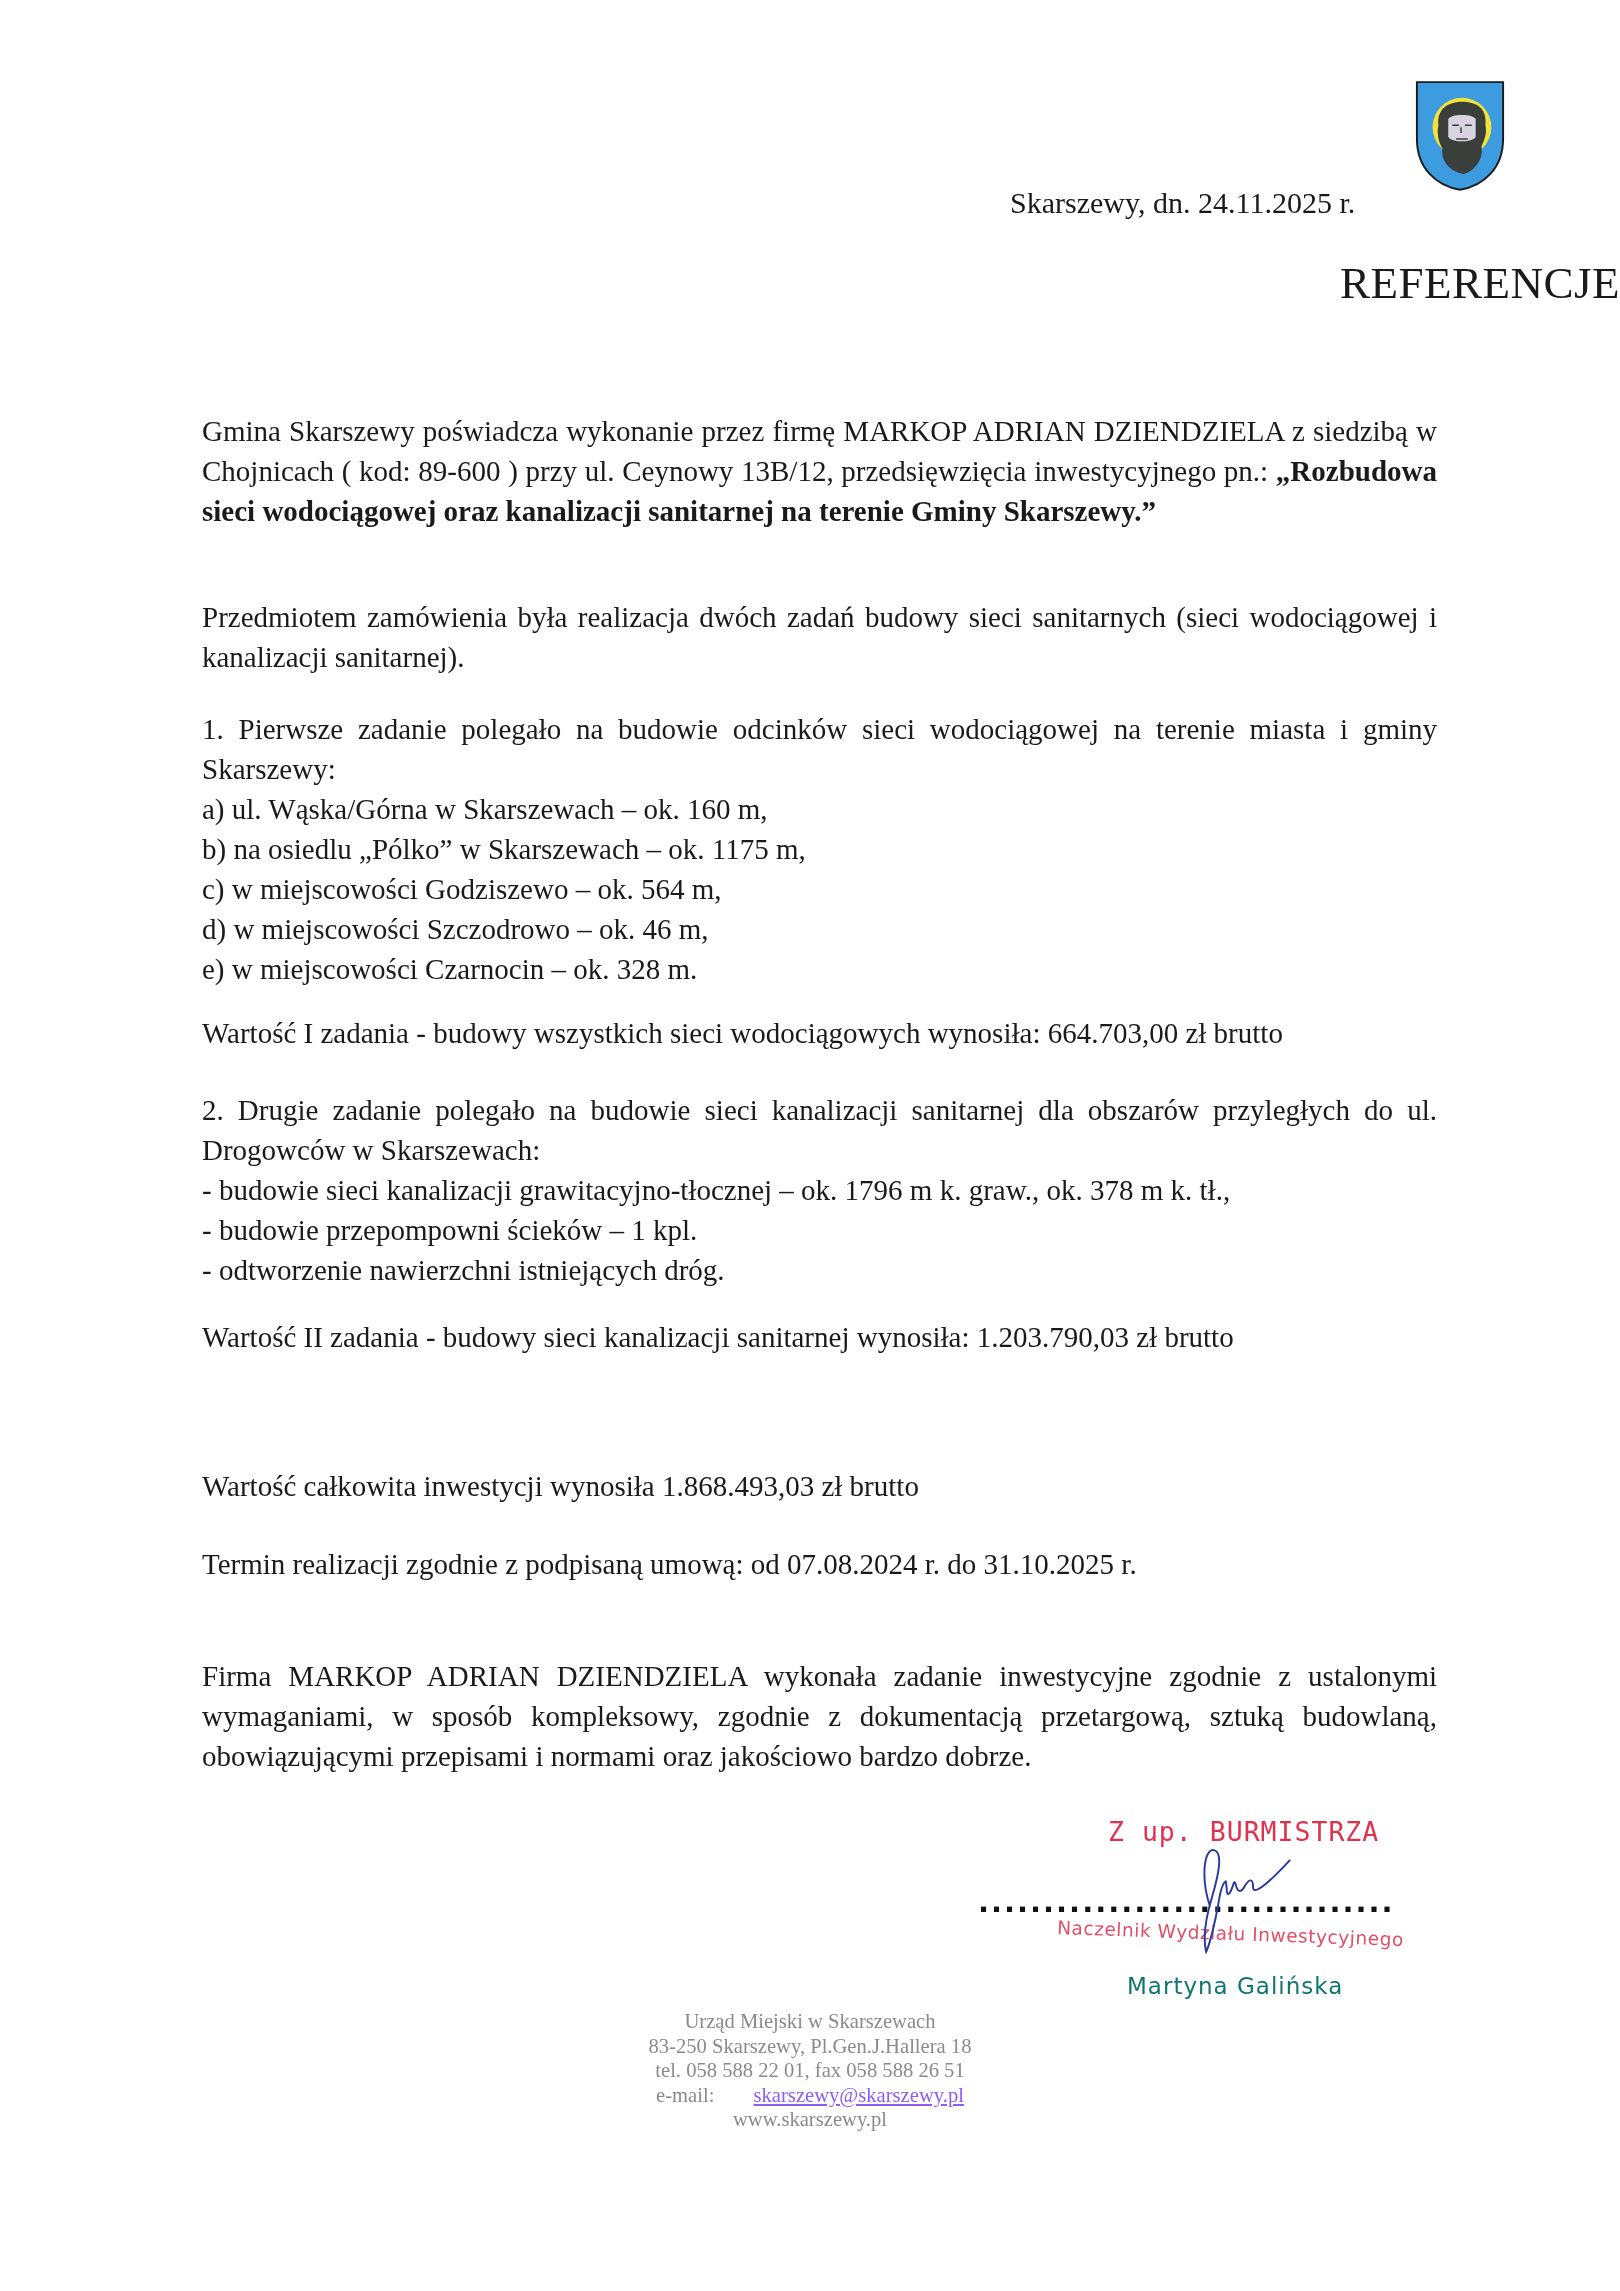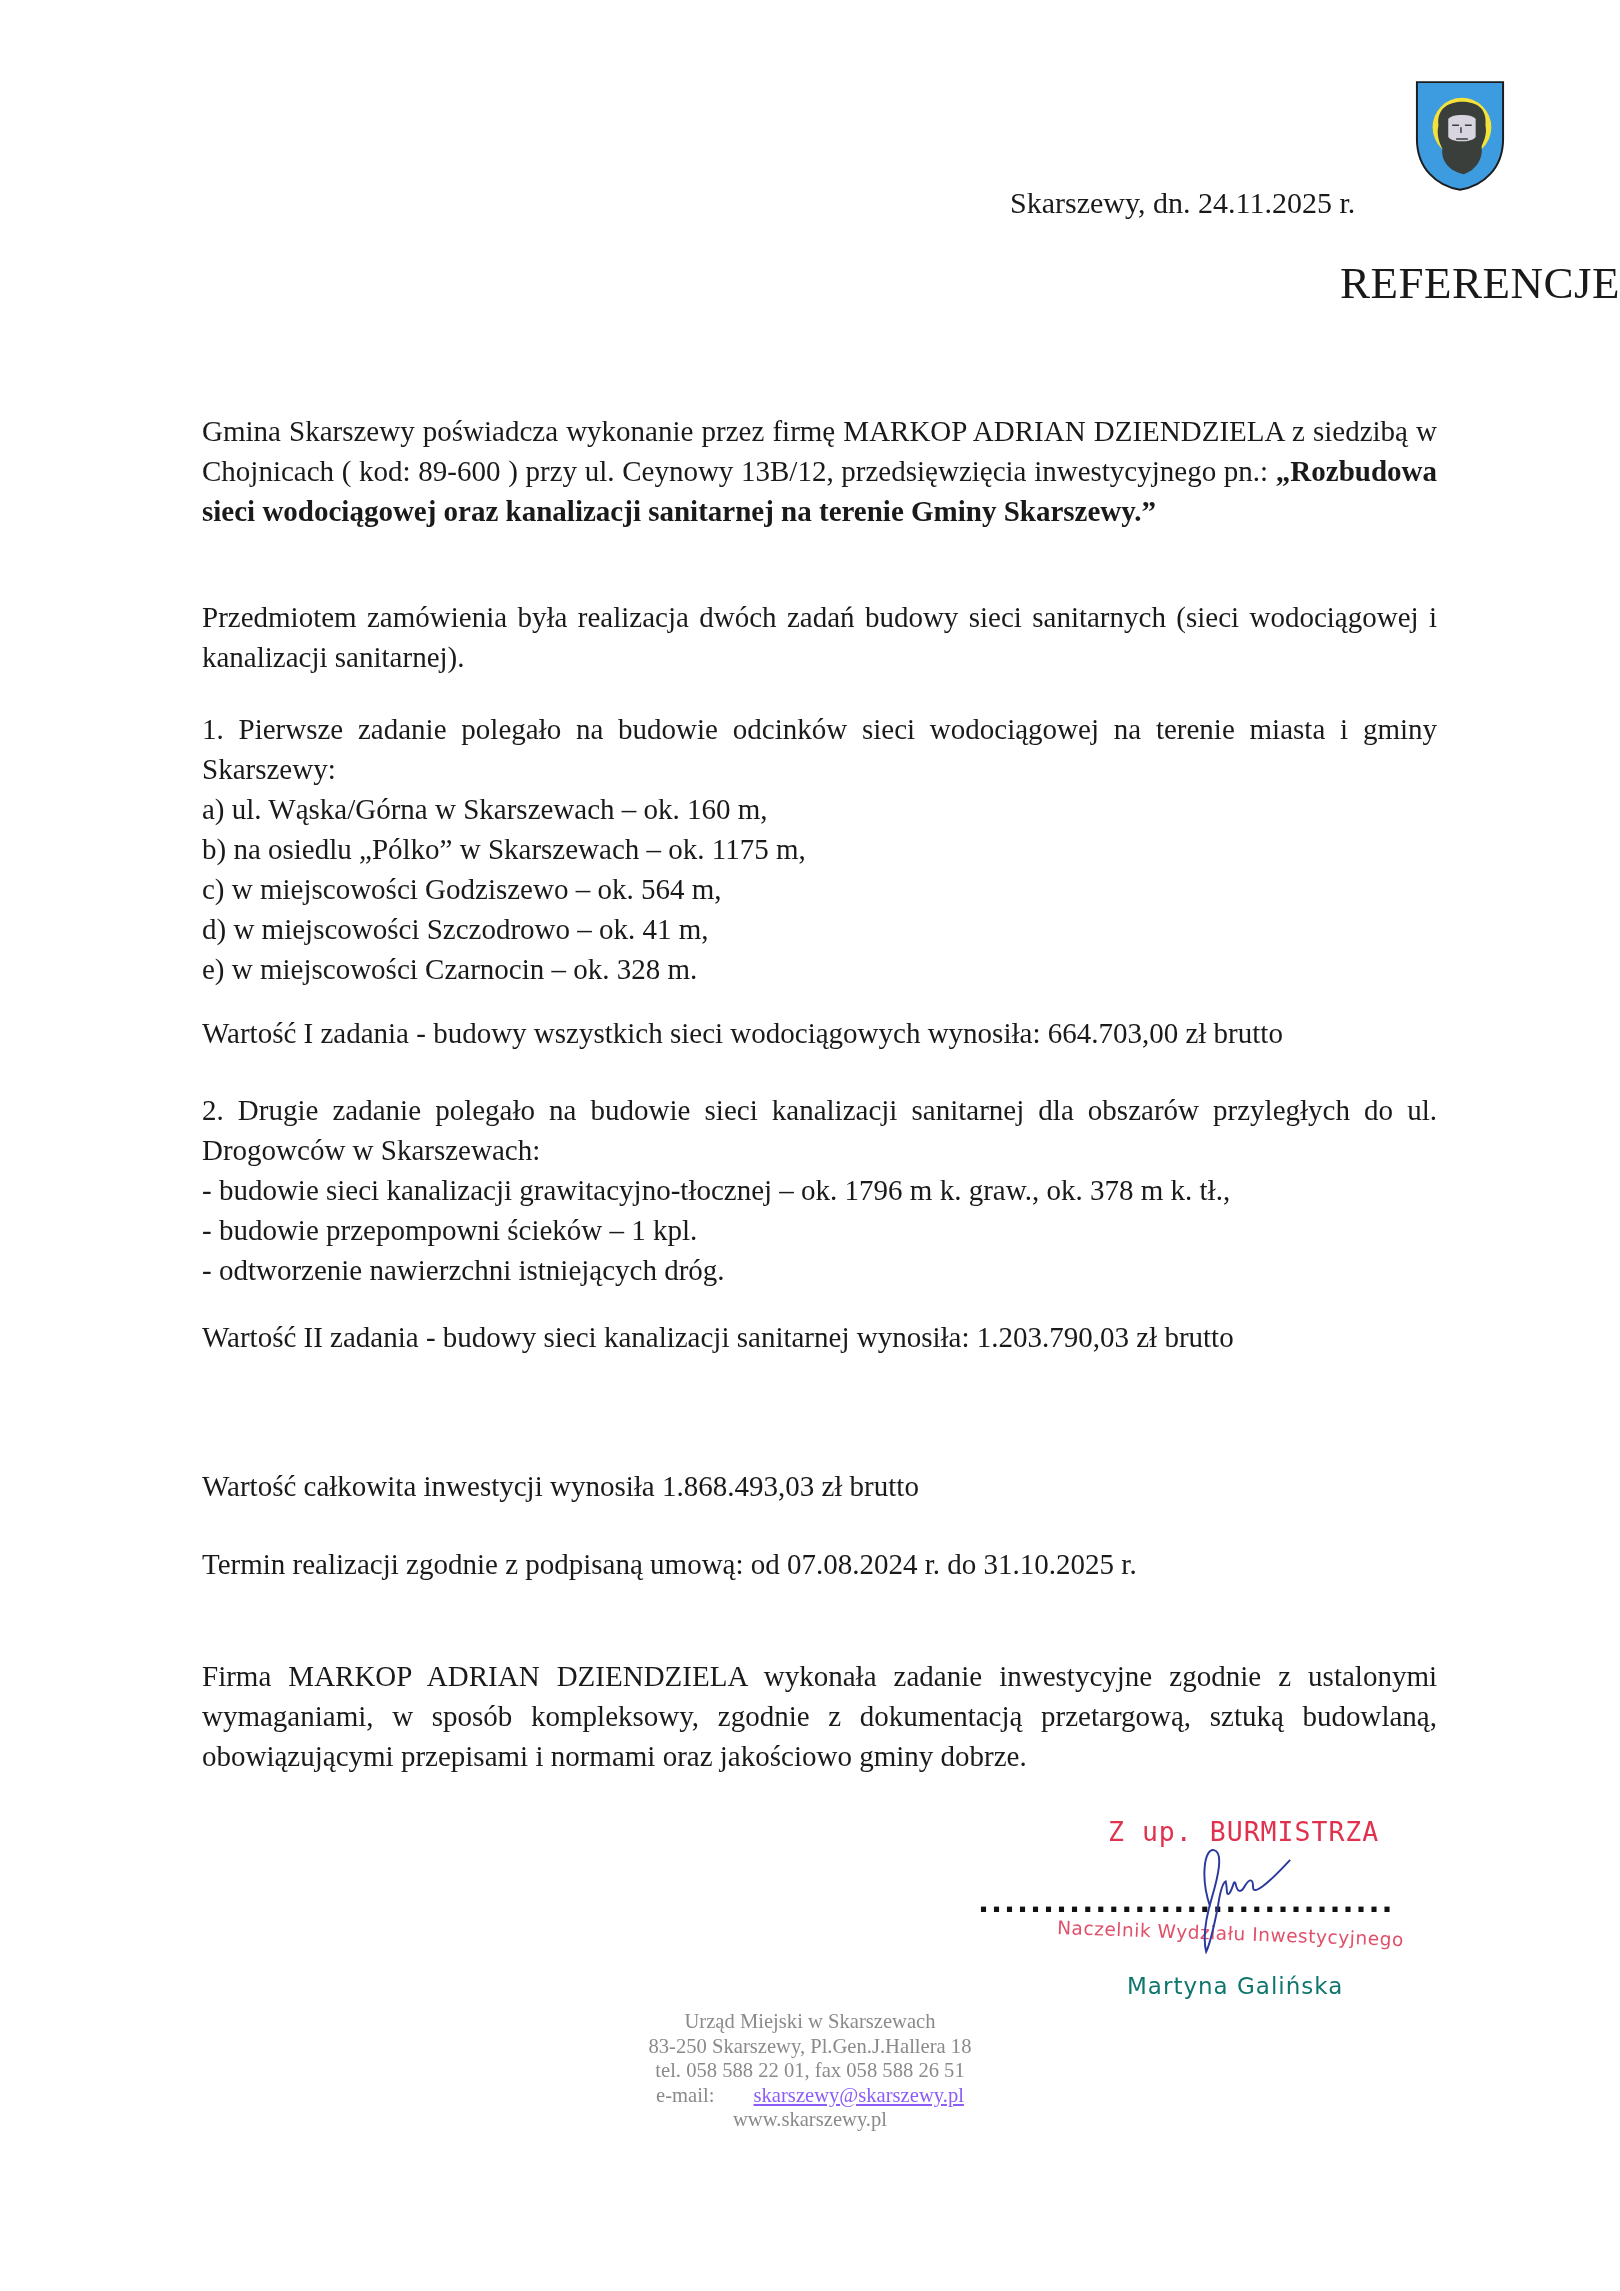--- a/index.html
+++ b/index.html
@@ -54,40 +54,40 @@
   <span>Gmina Skarszewy poświadcza wykonanie przez firmę MARKOP ADRIAN DZIENDZIELA z siedzibą w Chojnicach ( kod: 89-600 ) przy ul. Ceynowy 13B/12, przedsięwzięcia inwestycyjnego pn.: </span><span class="bold">„Rozbudowa sieci wodociągowej oraz kanalizacji sanitarnej na terenie Gminy Skarszewy.”</span>
 </div>
 
 <div class="body p2 justify">Przedmiotem zamówienia była realizacja dwóch zadań budowy sieci sanitarnych (sieci wodociągowej i kanalizacji sanitarnej).</div>
 
 <div class="body p3">
   <div class="justify">1. Pierwsze zadanie polegało na budowie odcinków sieci wodociągowej na terenie miasta i gminy Skarszewy:</div>
   <div>a) ul. Wąska/Górna w Skarszewach – ok. 160 m,</div>
   <div>b) na osiedlu „Pólko” w Skarszewach – ok. 1175 m,</div>
   <div>c) w miejscowości Godziszewo – ok. 564 m,</div>
-  <div>d) w miejscowości Szczodrowo – ok. 41 m,</div>
+  <div>d) w miejscowości Szczodrowo – ok. 46 m,</div>
   <div>e) w miejscowości Czarnocin – ok. 328 m.</div>
 </div>
 
 <div class="body p4">Wartość I zadania - budowy wszystkich sieci wodociągowych wynosiła: 664.703,00 zł brutto</div>
 
 <div class="body p5">
   <div class="justify">2. Drugie zadanie polegało na budowie sieci kanalizacji sanitarnej dla obszarów przyległych do ul. Drogowców w Skarszewach:</div>
   <div class="dash-item">-  budowie sieci kanalizacji grawitacyjno-tłocznej – ok. 1796 m k. graw., ok. 378 m k. tł.,</div>
   <div class="dash-item">-  budowie przepompowni ścieków – 1 kpl.</div>
   <div class="dash-item">-  odtworzenie nawierzchni istniejących dróg.</div>
 </div>
 
 <div class="body p6">Wartość II zadania - budowy sieci kanalizacji sanitarnej wynosiła: 1.203.790,03 zł brutto</div>
 
 <div class="body p7">Wartość całkowita inwestycji wynosiła  1.868.493,03 zł brutto</div>
 
 <div class="body p8">Termin realizacji zgodnie z podpisaną umową:  od 07.08.2024 r. do 31.10.2025 r.</div>
 
-<div class="body p9 justify">Firma MARKOP ADRIAN DZIENDZIELA wykonała zadanie inwestycyjne zgodnie z ustalonymi wymaganiami, w sposób kompleksowy, zgodnie z dokumentacją przetargową, sztuką budowlaną, obowiązującymi przepisami i normami oraz jakościowo gminy dobrze.</div>
+<div class="body p9 justify">Firma MARKOP ADRIAN DZIENDZIELA wykonała zadanie inwestycyjne zgodnie z ustalonymi wymaganiami, w sposób kompleksowy, zgodnie z dokumentacją przetargową, sztuką budowlaną, obowiązującymi przepisami i normami oraz jakościowo bardzo dobrze.</div>
 
 <div class="stamp-title">Z up. BURMISTRZA</div>
 <div class="stamp-name">Martyna Galińska</div>
 <div class="dots">................................</div>
 <div class="stamp-role">Naczelnik Wydziału Inwestycyjnego</div>
 <svg class="signature" viewBox="0 0 130 120">
   <path d="M40 70 C30 40 34 10 44 12 C54 14 48 40 42 60 C36 80 32 100 36 116 C40 108 44 90 48 70 C50 56 52 46 56 44 C58 52 56 60 60 56 C64 50 64 42 66 46 C68 56 72 56 76 48 C80 42 84 40 84 50 C84 58 96 50 122 22" fill="none" stroke="#2a3a9c" stroke-width="2"></path>
 </svg>
 
 <div class="footer">

